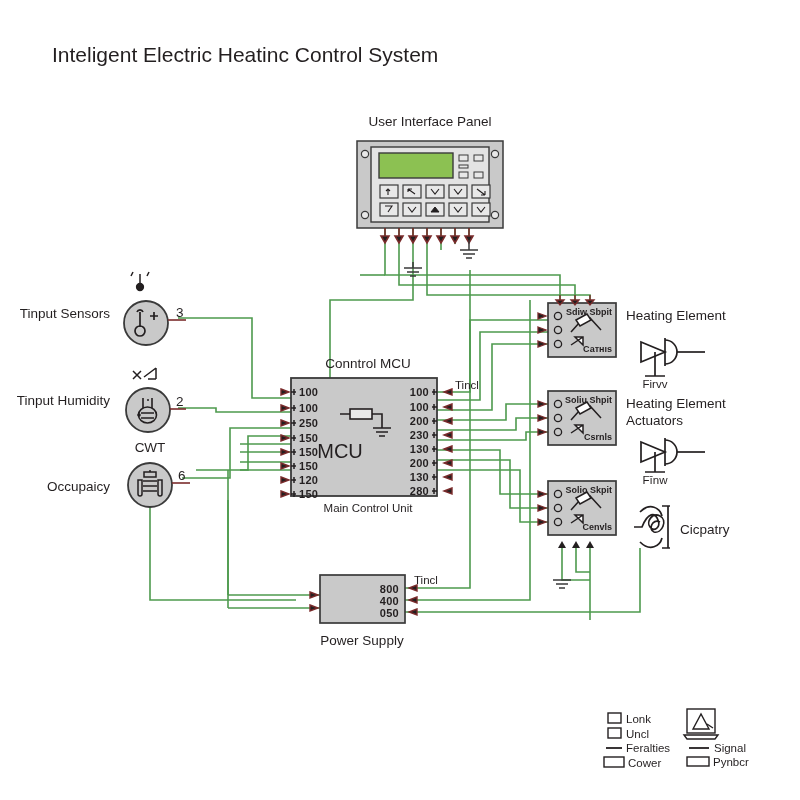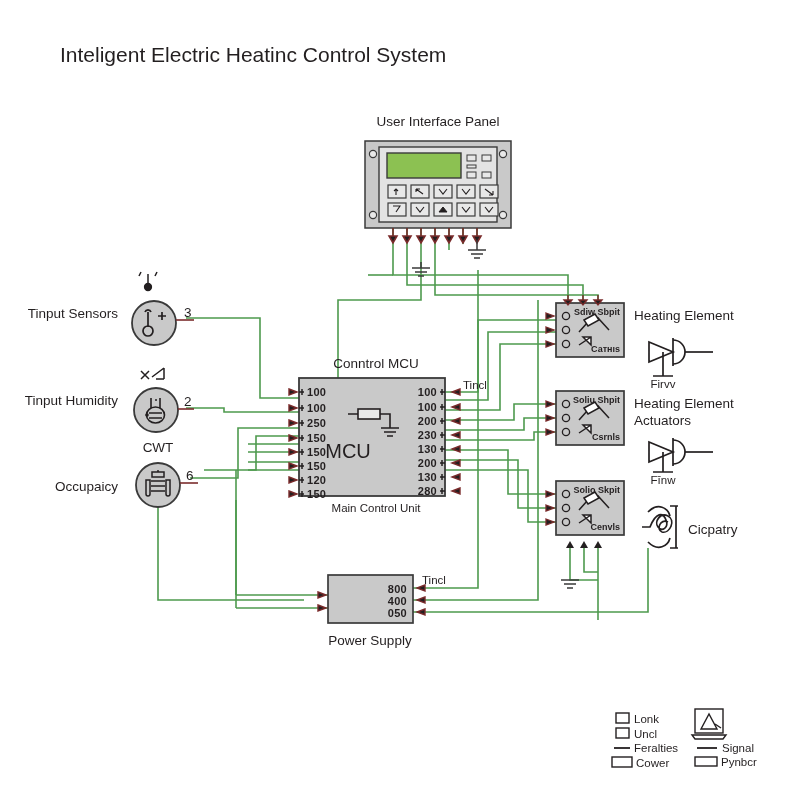--- a/index.html
+++ b/index.html
@@ -4,21 +4,21 @@
 <style>
   html,body{margin:0;padding:0;}
   body{
     width:800px;height:800px;
     background:#ffffff;
     font-family:"Liberation Sans", sans-serif;
     color:#231f20;
     overflow:hidden;
     position:relative;
   }
-  #stage{position:absolute;left:8px;top:0;width:740px;height:800px;}
+  #stage{position:absolute;left:0;top:0;width:740px;height:800px;}
   svg{display:block;}
   .t{font-family:"Liberation Sans", sans-serif;fill:#231f20;}
   .title{font-size:21px;}
   .lbl{font-size:13.5px;}
   .lbl-sm{font-size:11.5px;}
   .pin{font-size:11px;font-weight:bold;letter-spacing:.3px;}
   .relaytxt{font-size:9px;font-weight:bold;}
   .legend{font-size:11.5px;}
   .mcu{font-size:20px;}
 </style>

